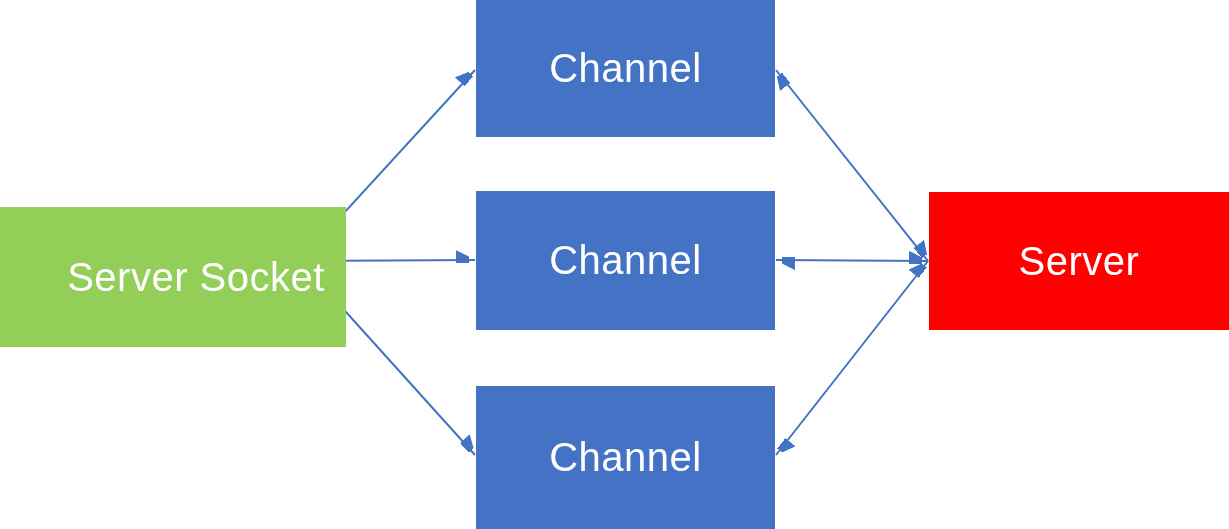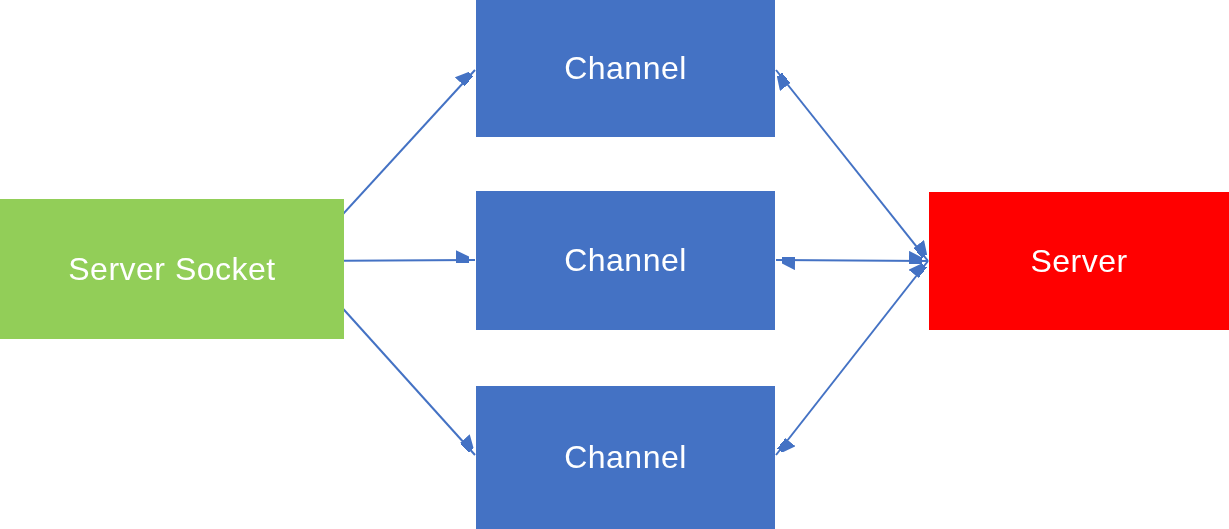--- a/index.html
+++ b/index.html
@@ -13,27 +13,27 @@
     height: 529px;
     background: #ffffff;
     overflow: hidden;
   }
   .node {
     position: absolute;
     display: flex;
     align-items: center;
     justify-content: center;
     font-weight: 300;
-    font-size: 32px;
+    font-size: 40px;
     letter-spacing: 0.5px;
     color: #ffffff;
     text-align: center;
   }
   
-  #node-server-socket { left: 0px;   top: 199px; width: 344px; height: 140px; }
+  #node-server-socket { left: 0px;   top: 207px; width: 300px; height: 140px; padding-left: 46px; }
   #node-channel-top    { left: 476px; top: 0px;   width: 299px; height: 137px; }
   #node-channel-middle { left: 476px; top: 191px; width: 299px; height: 139px; }
   #node-channel-bottom { left: 476px; top: 386px; width: 299px; height: 143px; }
   #node-thread         { left: 929px; top: 192px; width: 300px; height: 138px; }
   #connector-layer {
     position: absolute;
     left: 0; top: 0;
     width: 1229px;
     height: 529px;
     pointer-events: none;

